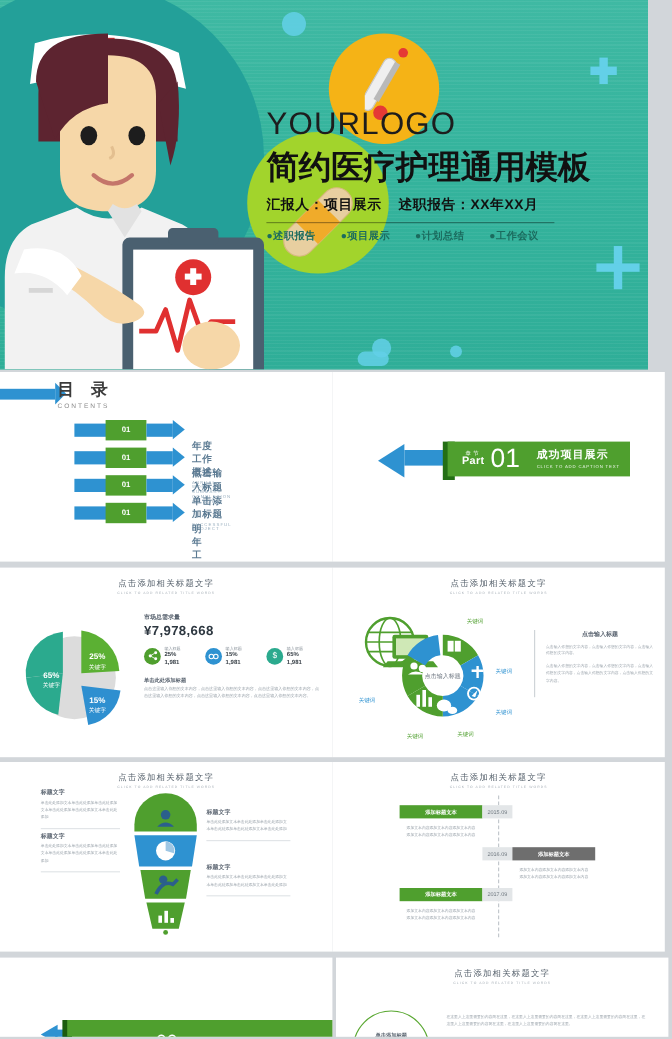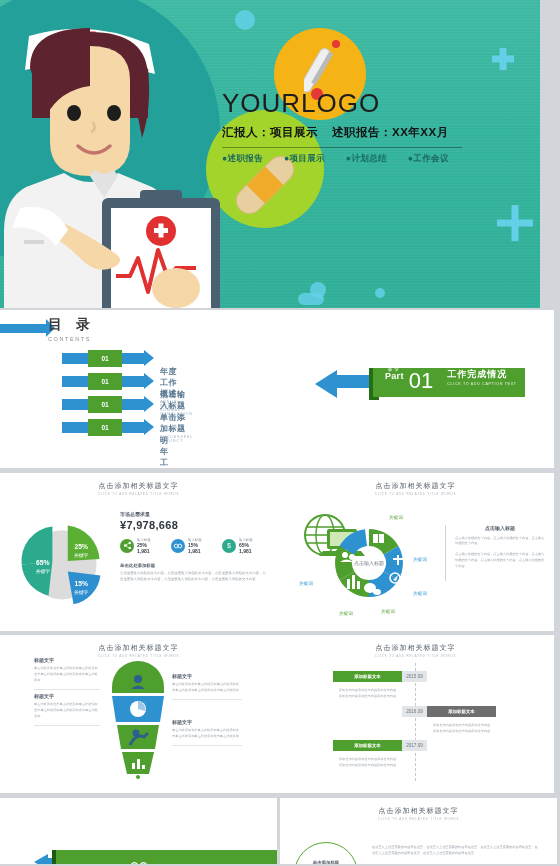--- a/index.html
+++ b/index.html
@@ -66,21 +66,21 @@
   .tr-tip{position:absolute;left:82px;top:0;width:0;height:0;border-left:10px solid #2e92d1;border-top:8.5px solid transparent;border-bottom:8.5px solid transparent;}
   .tr-label{position:absolute;left:98px;top:16px;}
   .tr-label .cn{font-size:8px;color:#5b7a92;font-weight:bold;letter-spacing:.5px;}
   .tr-label .en{font-size:3.6px;color:#9bb0c0;letter-spacing:.9px;margin-top:1px;}
 
   
   .sec-wrap{position:absolute;left:38px;top:58px;width:210px;height:32px;}
   .sec-arrow{position:absolute;left:0;top:2px;width:0;height:0;border-right:22px solid #2e92d1;border-top:14px solid transparent;border-bottom:14px solid transparent;}
   .sec-bar-blue{position:absolute;left:22px;top:7.5px;width:36px;height:13px;background:#2e92d1;}
   .sec-shadow{position:absolute;left:54px;top:0;width:10px;height:32px;background:#246f15;}
-  .sec-green{position:absolute;left:58px;top:0px;width:152px;height:29px;background:#4f9f2e;display:flex;}
+  .sec-green{position:absolute;left:58px;top:0px;width:152px;height:29px;background:#4f9f2e;display:flex;align-items:center;}
   .sec-part{margin-left:12px;color:#fff;line-height:1.0;}
   .sec-part .cn{font-size:4.5px;letter-spacing:2px;text-align:center;}
   .sec-part .en{font-size:9px;font-weight:bold;letter-spacing:.3px;}
   .sec-01{color:#fff;font-size:22px;margin-left:5px;font-family:"Liberation Sans",sans-serif;}
   .sec-cap{margin-left:14px;color:#fff;}
   .sec-cap .cn{font-size:9px;font-weight:bold;letter-spacing:1px;}
   .sec-cap .en{font-size:3.6px;letter-spacing:.7px;margin-top:1px;opacity:.9;}
 
   
   .s-title{position:absolute;left:0;right:0;top:8px;text-align:center;}
@@ -189,20 +189,21 @@
       <rect x="160" y="210" width="14" height="5" fill="#fff"></rect>
       <rect x="164.5" y="205.5" width="5" height="14" fill="#fff"></rect>
       <path d="M122 258 l14 0 l8 -18 l10 34 l10 -42 l10 28 l8 -10 l20 0" stroke="#e03030" stroke-width="4" fill="none" stroke-linejoin="round"></path>
       <path d="M60 200 q40 20 62 36 q10 8 -4 14 q-16 6 -30 -8 q-20 -20 -38 -28 z" fill="#f6d7a8"></path>
       <ellipse cx="182" cy="270" rx="24" ry="20" fill="#f6d7a8"></ellipse>
       <path d="M26 190 q34 -6 48 22 l-12 16 q-18 -22 -44 -18 z" fill="#ffffff"></path>
     </svg>
 
     <div class="hero-text">
       <div class="logo-txt">YOURLOGO</div>
+      <div class="main-title">简约医疗护理通用模板</div>
       <div class="subline">
         <span>汇报人：</span><span>项目展示</span><span class="gap"></span><span>述职报告：</span><span>XX年XX月</span>
       </div>
       <div class="hero-rule"></div>
       <div class="kwrow">
         <span>●<span>述职报告</span></span>
         <span>●<span>项目展示</span></span>
         <span>●<span>计划总结</span></span>
         <span>●<span>工作会议</span></span>
       </div>
@@ -265,21 +266,21 @@
       <div class="sec-arrow"></div>
       <div class="sec-bar-blue"></div>
       <div class="sec-shadow"></div>
       <div class="sec-green">
         <div class="sec-part">
           <div class="cn">章节</div>
           <div class="en">Part</div>
         </div>
         <div class="sec-01">01</div>
         <div class="sec-cap">
-          <div class="cn">工作完成情况</div>
+          <div class="cn">成功项目展示</div>
           <div class="en">CLICK TO ADD CAPTION TEXT</div>
         </div>
       </div>
     </div>
   </div>
 
   <div class="slide slide-half">
     <div class="s-title">
       <div class="cn">点击添加相关标题文字</div>
       <div class="en">CLICK TO ADD RELATED TITLE WORDS</div>

